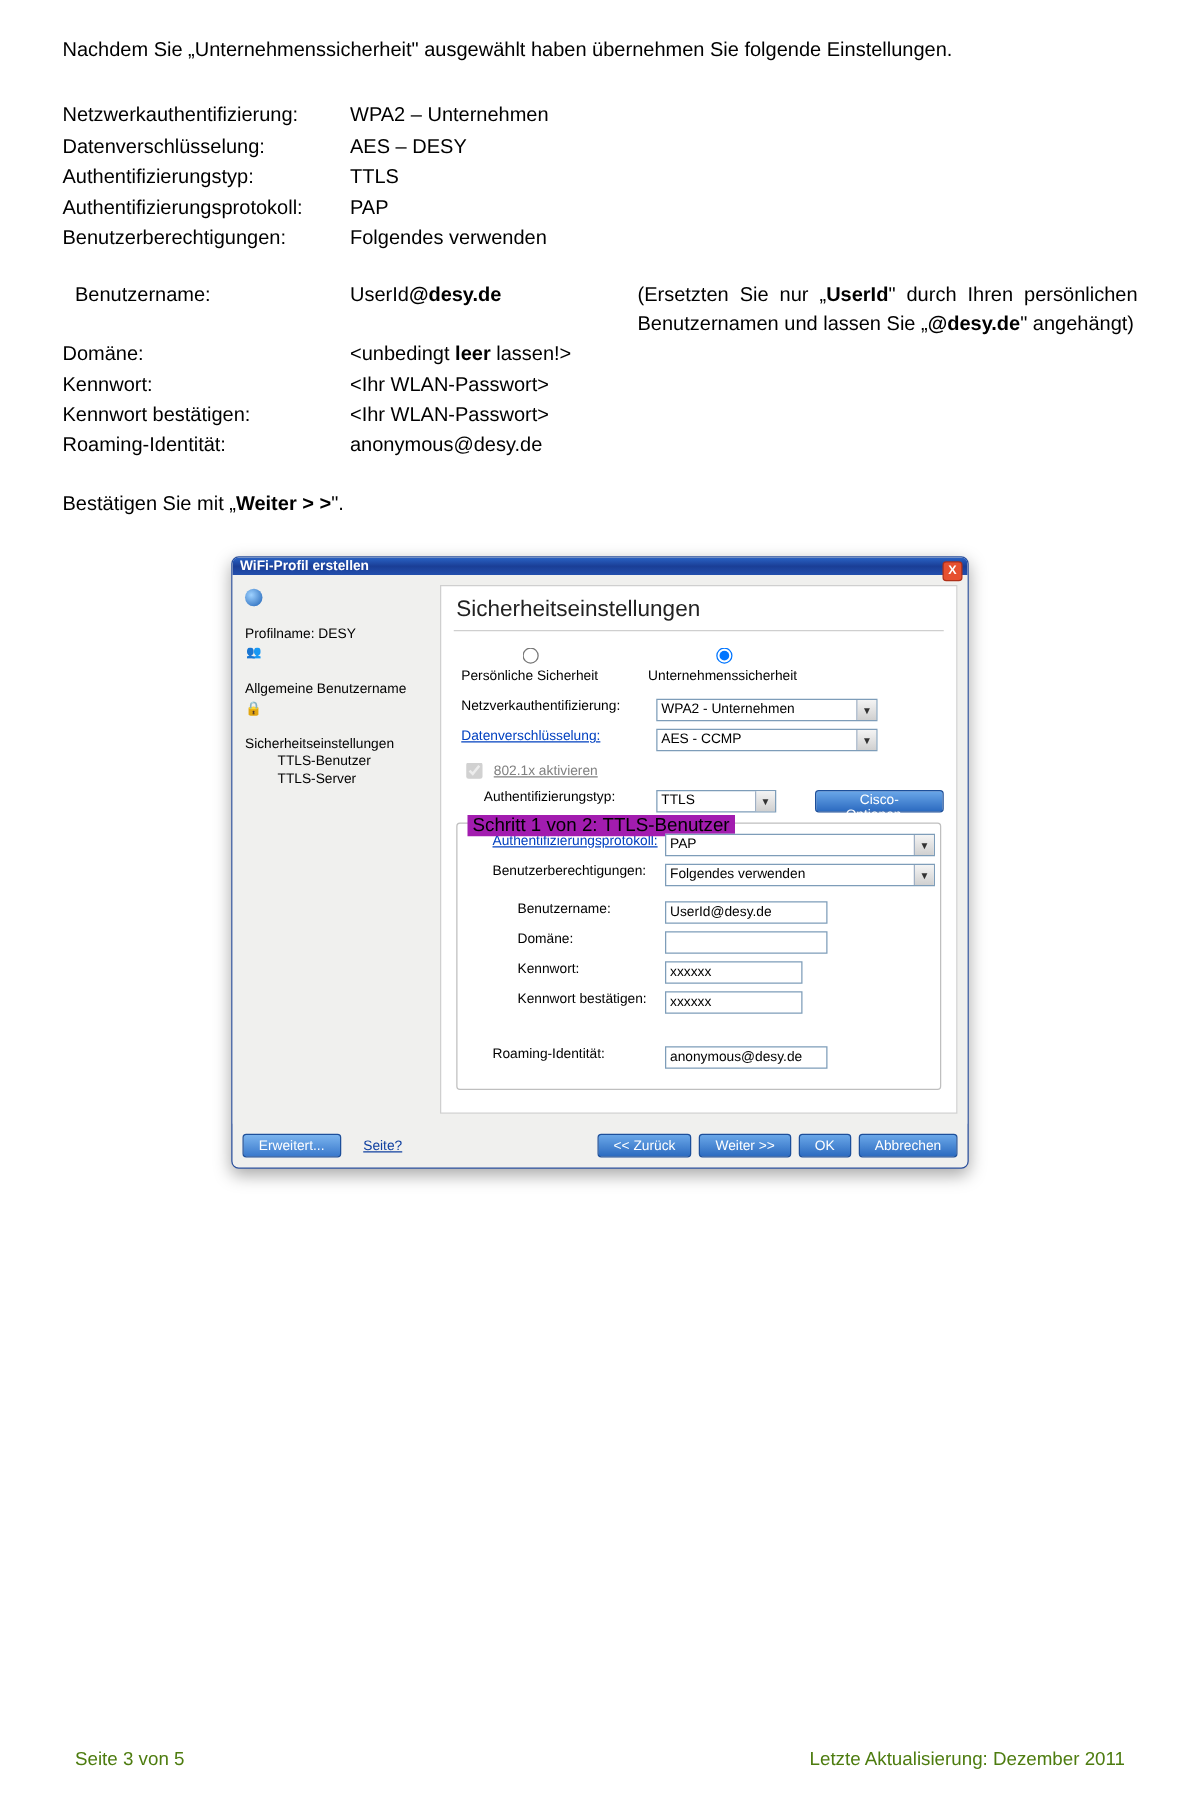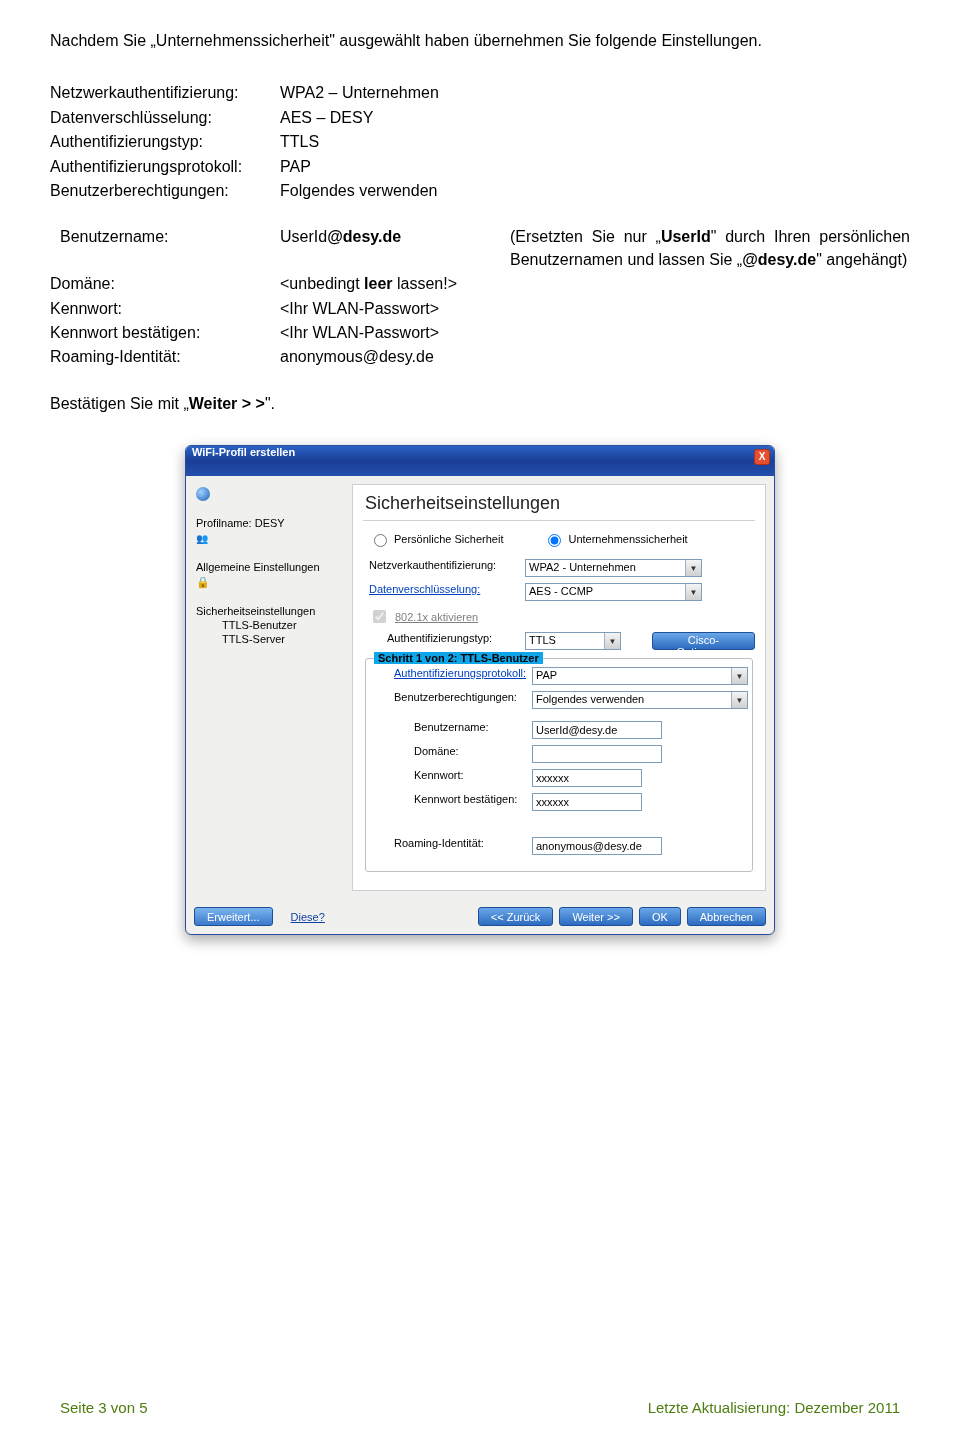--- a/index.html
+++ b/index.html
@@ -33,25 +33,25 @@
     border-radius: 6px;
     background: #f0f0ee;
     box-shadow: 0 5px 14px rgba(0,0,0,0.35);
     font-family: Tahoma, Arial, sans-serif;
     font-size: 11px;
     color: #000;
     position: relative;
     overflow: hidden;
   }
   .titlebar {
-    height: 30px;
+    height: 14px;
     background: linear-gradient(#2a63c5, #1a3e96 50%, #234fad);
     color: #ffffff;
     display: flex;
-    align-items: flex-start;
+    align-items: center;
     padding: 0 6px;
     font-weight: bold;
     position: relative;
   }
   .titlebar .close {
     position: absolute;
     right: 4px;
     top: 3px;
     width: 16px;
     height: 16px;
@@ -97,21 +97,21 @@
   }
   .pane-title {
     font-size: 18px;
     font-family: Arial, sans-serif;
     color: #222;
     border-bottom: 1px solid #cfcfcf;
     padding: 4px 2px 6px 2px;
     margin-bottom: 10px;
   }
   .radio-row { display: flex; gap: 40px; margin-bottom: 12px; padding-left: 6px; }
-  .radio-row label { display: flex; align-items: center; gap: 4px; font-size: 11px; }
+  .radio-row label { display: flex; align-items: center; gap: 4px; font-size: 11px; flex-direction: column; }
   .form-row { display: flex; align-items: flex-start; gap: 6px; margin-bottom: 6px; padding-left: 6px; }
   .form-row.indent1 { padding-left: 24px; }
   .form-row.indent2 { padding-left: 44px; }
   .form-row .label { width: 150px; flex: none; font-size: 11px; }
   .form-row.indent1 .label { width: 132px; }
   .form-row.indent2 .label { width: 112px; }
   .form-row .label.link { color: #0040c0; text-decoration: underline; cursor: default; }
   .dropdown, .textfield {
     height: 18px;
     border: 1px solid #7e9db9;
@@ -149,24 +149,23 @@
   .fieldset {
     border: 1px solid #bfbfbf;
     border-radius: 3px;
     margin: 8px 2px;
     padding: 8px 4px 10px 4px;
     position: relative;
   }
   .fieldset .legend {
     position: absolute;
     top: -7px; left: 8px;
-    background: #0ea5e9;
+    background: #a21caf;
     padding: 0 4px;
-    font-size: 11px;
-    font-weight: bold;
+    font-size: 15px;
   }
   .footer-bar {
     display: flex;
     align-items: center;
     padding: 8px;
     gap: 6px;
   }
   .wiz-btn {
     padding: 1px 12px;
     height: 19px;
@@ -244,21 +243,21 @@
       <div class="close">X</div>
     </div>
     <div class="dlg-body">
       <div class="sidebar">
         <div class="item">
             <span class="ico globe"></span>
             <span>Profilname: DESY</span>
           </div>
         <div class="item">
             <span class="ico people">👥</span>
-            <span>Allgemeine Einstellungen</span>
+            <span>Allgemeine Benutzername</span>
           </div>
         <div class="item">
             <span class="ico lock">🔒</span>
             <span>Sicherheitseinstellungen</span>
           </div>
         <div class="item child">
             <span>TTLS-Benutzer</span>
           </div>
         <div class="item child">
             <span>TTLS-Server</span>
@@ -323,21 +322,21 @@
           <div style="height:20px"></div>
           <div class="form-row indent1">
             <div class="label">Roaming-Identität:</div>
             <input class="textfield" value="anonymous@desy.de" style="">
           </div>
         </div>
       </div>
     </div>
     <div class="footer-bar">
       <button class="wiz-btn lite">Erweitert...</button>
-      <span class="help-link">Diese?</span>
+      <span class="help-link">Seite?</span>
       <button class="wiz-btn">&lt;&lt; Zurück</button>
       <button class="wiz-btn">Weiter &gt;&gt;</button>
       <button class="wiz-btn">OK</button>
       <button class="wiz-btn">Abbrechen</button>
     </div>
   </div>
 </div>
 
 <div class="page-footer">
   <span>Seite 3 von 5</span>

